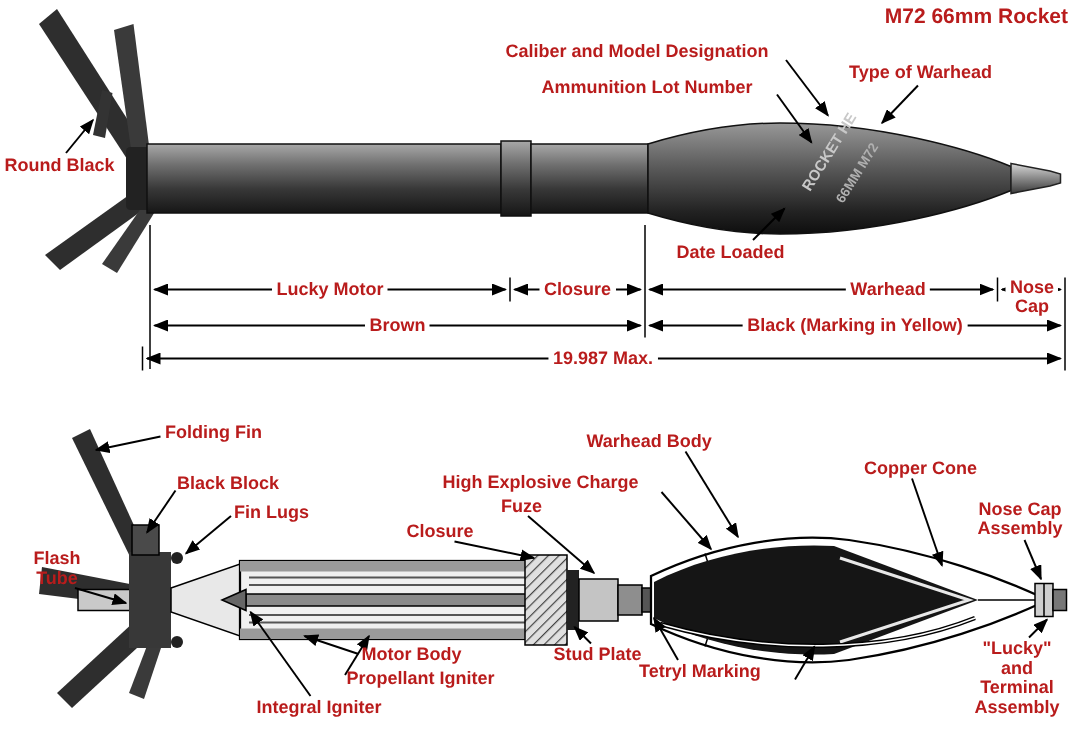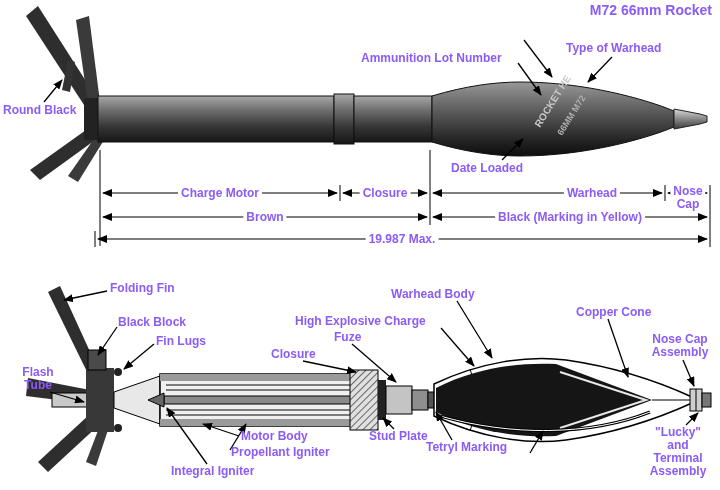--- a/index.html
+++ b/index.html
@@ -1,19 +1,19 @@
 <!DOCTYPE html>
 <html><head>
 <meta charset="utf-8">
 <style>
   html,body{margin:0;padding:0;background:#fff;}
   .stage{position:relative;width:720px;height:490px;background:#ffffff;overflow:hidden;
          font-family:"Liberation Sans",sans-serif;}
   .art{position:absolute;left:0;top:0;}
-  .lbl{position:absolute;font-weight:bold;font-size:12px;line-height:13px;color:#8b5cf6;
+  .lbl{position:absolute;font-weight:bold;font-size:12px;line-height:13px;color:#b91c1c;
        white-space:nowrap;}
   .ml{white-space:pre-line;text-align:center;}
   .dim{transform:translate(-50%,-50%);background:#fff;padding:0 3px;}
   .title{font-size:14px;}
 </style>
 </head>
 <body>
 
 <div class="stage">
 
@@ -146,26 +146,27 @@
       <line x1="207" y1="464" x2="167" y2="408" marker-end="url(#arw)"></line>
       <line x1="394" y1="429" x2="383" y2="418" marker-end="url(#arw)"></line>
       <line x1="452" y1="440" x2="436" y2="412" marker-end="url(#arw)"></line>
       <line x1="530" y1="453" x2="543" y2="431" marker-end="url(#arw)"></line>
       <line x1="686" y1="425" x2="698" y2="413" marker-end="url(#arw)"></line>
     </g>
   </svg>
 
   <div class="lbl title" style="right:8px;top:4px;">M72 66mm Rocket</div>
 
+  <div class="lbl" style="left:337px;top:28px;">Caliber and Model Designation</div>
   <div class="lbl" style="left:361px;top:52px;">Ammunition Lot Number</div>
   <div class="lbl" style="left:566px;top:42px;">Type of Warhead</div>
   <div class="lbl" style="left:3px;top:104px;">Round Black</div>
   <div class="lbl" style="left:451px;top:162px;">Date Loaded</div>
 
-  <div class="lbl dim" style="left:220px;top:193px;">Charge Motor</div>
+  <div class="lbl dim" style="left:220px;top:193px;">Lucky Motor</div>
   <div class="lbl dim" style="left:385px;top:193px;">Closure</div>
   <div class="lbl dim" style="left:548px;top:193px;margin-left:44px;">Warhead</div>
   <div class="lbl dim ml" style="left:688px;top:198px;">Nose
 Cap</div>
   <div class="lbl dim" style="left:265px;top:217px;">Brown</div>
   <div class="lbl dim" style="left:570px;top:217px;">Black (Marking in Yellow)</div>
   <div class="lbl dim" style="left:402px;top:239px;">19.987 Max.</div>
 
   <div class="lbl" style="left:110px;top:282px;">Folding Fin</div>
   <div class="lbl" style="left:118px;top:316px;">Black Block</div>

